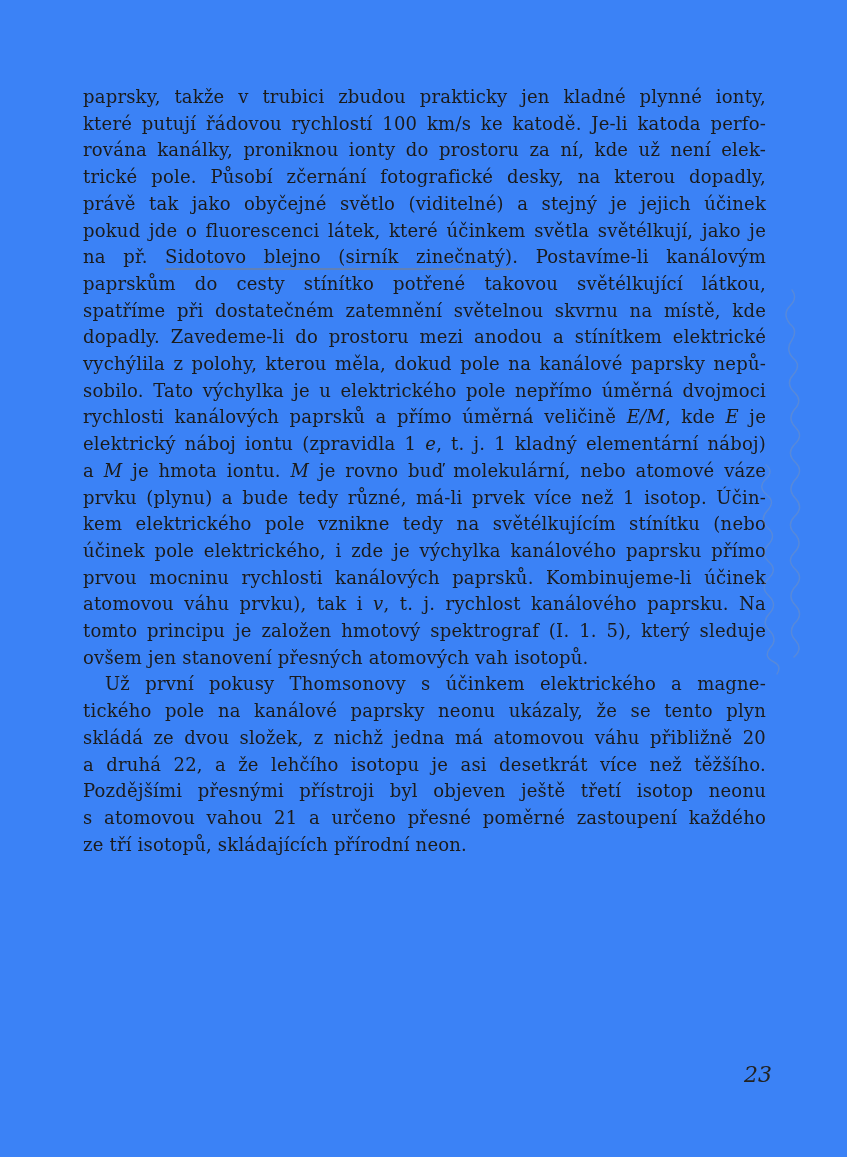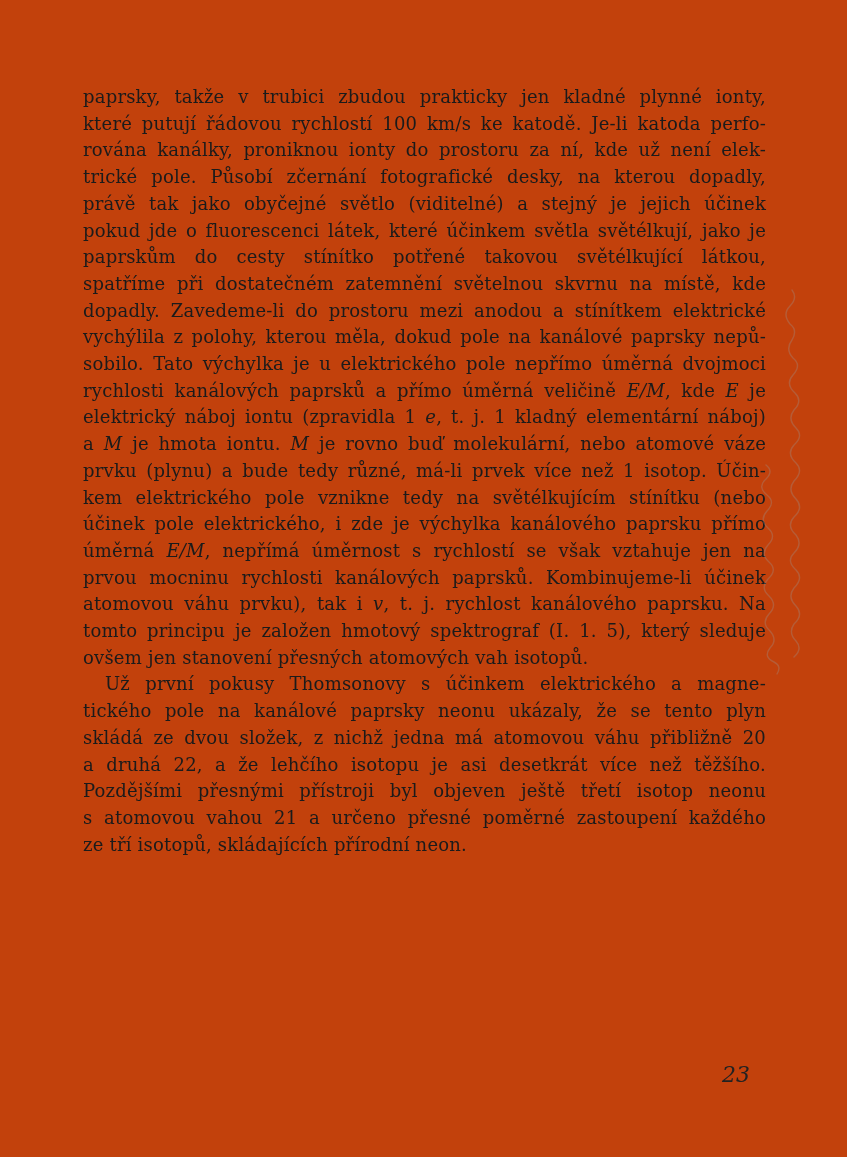--- a/index.html
+++ b/index.html
@@ -5,21 +5,21 @@
   html, body {
     margin: 0;
     padding: 0;
     background: #e8e8e8;
   }
   .page {
     position: relative;
     width: 847px;
     height: 1157px;
     margin: 0 auto;
-    background: #c2410c;
+    background: #3b82f6;
     overflow: hidden;
     font-family: "DejaVu Serif", serif;
     color: #1b1b1b;
   }
   .text-block {
     position: absolute;
     left: 83px;
     top: 84px;
     width: 683px;
   }
@@ -43,21 +43,21 @@
     border-bottom: 2px solid rgba(130,130,130,0.55);
     padding-bottom: 1px;
   }
   .page-number {
     position: absolute;
     top: 1062px;
     left: 722px;
     width: 50px;
     font-size: 22px;
     font-style: italic;
-    text-align: left;
+    text-align: right;
     color: #222;
   }
   .marginalia {
     position: absolute;
     left: 752px;
     top: 280px;
     width: 70px;
     height: 410px;
     opacity: 0.30;
     pointer-events: none;
@@ -69,34 +69,34 @@
 <div class="page">
 
   <div class="text-block">
       <div class="paragraph">
         <div class="line">paprsky, takže v trubici zbudou prakticky jen kladné plynné ionty,</div>
         <div class="line">které putují řádovou rychlostí 100 km/s ke katodě. Je-li katoda perfo-</div>
         <div class="line">rována kanálky, proniknou ionty do prostoru za ní, kde už není elek-</div>
         <div class="line">trické pole. Působí zčernání fotografické desky, na kterou dopadly,</div>
         <div class="line">právě tak jako obyčejné světlo (viditelné) a stejný je jejich účinek</div>
         <div class="line">pokud jde o fluorescenci látek, které účinkem světla světélkují, jako je</div>
+        <div class="line">na př. <span class="pencil-underline">Sidotovo blejno (sirník zinečnatý)</span>. Postavíme-li kanálovým</div>
         <div class="line">paprskům do cesty stínítko potřené takovou světélkující látkou,</div>
         <div class="line">spatříme při dostatečném zatemnění světelnou skvrnu na místě, kde</div>
         <div class="line">dopadly. Zavedeme-li do prostoru mezi anodou a stínítkem elektrické</div>
         <div class="line">vychýlila z polohy, kterou měla, dokud pole na kanálové paprsky nepů-</div>
         <div class="line">sobilo. Tato výchylka je u elektrického pole nepřímo úměrná dvojmoci</div>
         <div class="line">rychlosti kanálových paprsků a přímo úměrná veličině <i>E/M</i>, kde <i>E</i> je</div>
         <div class="line">elektrický náboj iontu (zpravidla 1 <i>e</i>, t. j. 1 kladný elementární náboj)</div>
         <div class="line">a <i>M</i> je hmota iontu. <i>M</i> je rovno buď molekulární, nebo atomové váze</div>
         <div class="line">prvku (plynu) a bude tedy různé, má-li prvek více než 1 isotop. Účin-</div>
         <div class="line">kem elektrického pole vznikne tedy na světélkujícím stínítku (nebo</div>
       </div>
       <div class="paragraph">
         <div class="line">účinek pole elektrického, i zde je výchylka kanálového paprsku přímo</div>
-        <div class="line">úměrná <i>E/M</i>, nepřímá úměrnost s rychlostí se však vztahuje jen na</div>
         <div class="line">prvou mocninu rychlosti kanálových paprsků. Kombinujeme-li účinek</div>
         <div class="line">atomovou váhu prvku), tak i <i>v</i>, t. j. rychlost kanálového paprsku. Na</div>
         <div class="line">tomto principu je založen hmotový spektrograf (I. 1. 5), který sleduje</div>
         <div class="line last">ovšem jen stanovení přesných atomových vah isotopů.</div>
       </div>
       <div class="paragraph">
         <div class="line first">Už první pokusy Thomsonovy s účinkem elektrického a magne-</div>
         <div class="line">tického pole na kanálové paprsky neonu ukázaly, že se tento plyn</div>
         <div class="line">skládá ze dvou složek, z nichž jedna má atomovou váhu přibližně 20</div>
         <div class="line">a druhá 22, a že lehčího isotopu je asi desetkrát více než těžšího.</div>

